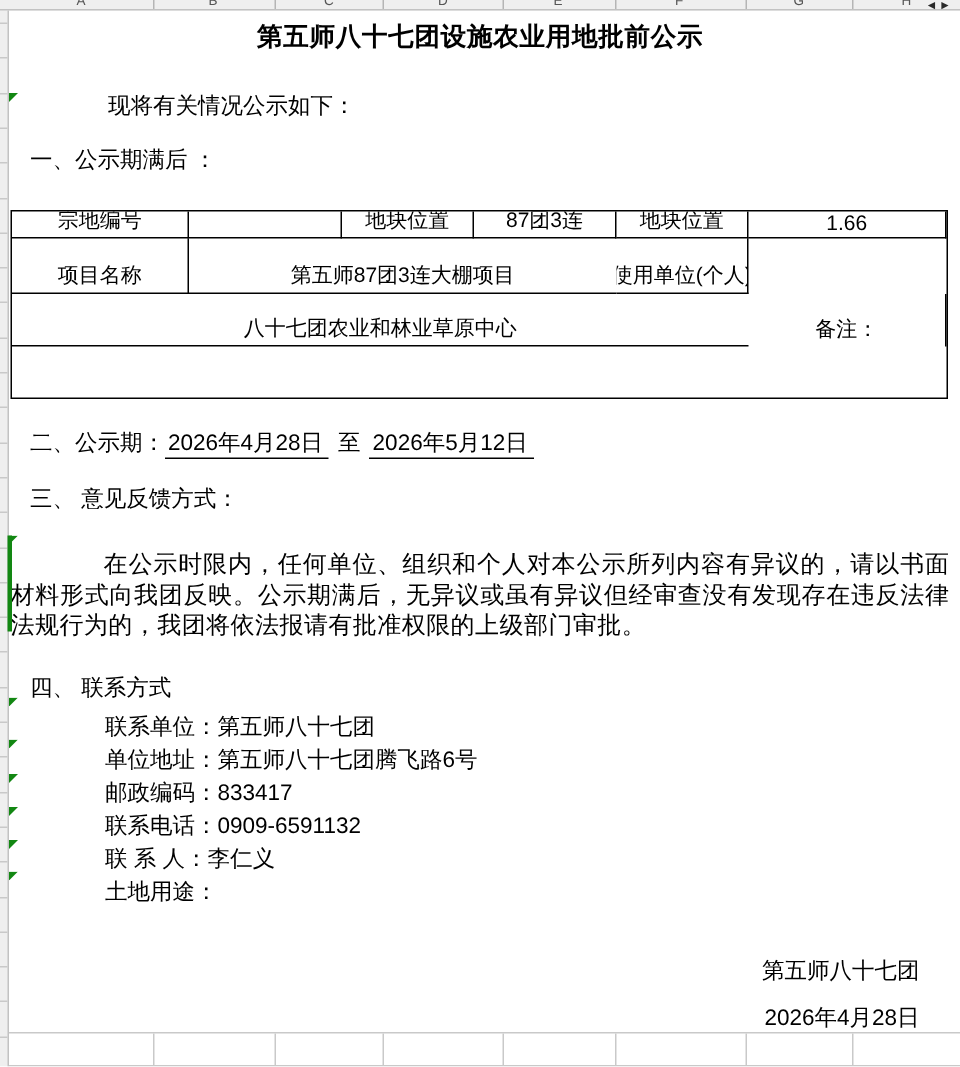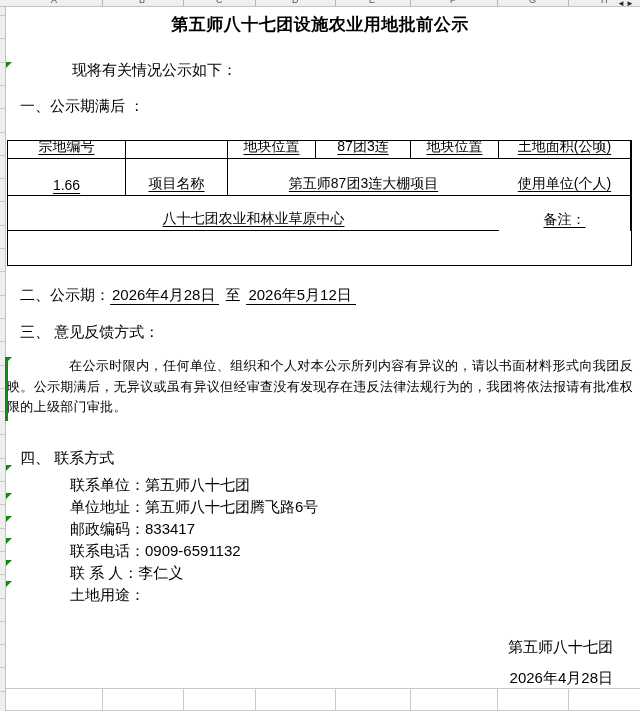--- a/index.html
+++ b/index.html
@@ -33,22 +33,22 @@
   }
   .intro{position:absolute;left:72px;top:61px;font-size:15px;}
   .sec-heading{position:absolute;font-size:15px;}
   #sec1{left:20px;top:97px;}
   #sec2{left:20px;top:286px;}
   #sec3{left:20px;top:323px;}
   #sec4{left:20px;top:449px;}
   .udate{border-bottom:1px solid #000;padding:0 4px 1px 2px;}
   .mid{margin:0 6px;}
   .para{
-    position:absolute;left:7px;top:356px;width:626px;
-    font-size:13px;line-height:20.5px;text-indent:62px;
+    position:absolute;left:7px;top:367px;width:626px;
+    font-size:16px;line-height:20.5px;text-indent:62px;
     text-align:justify;letter-spacing:0.3px;
   }
   .contacts{position:absolute;left:70px;top:474px;font-size:15px;line-height:22px;}
   .sig{position:absolute;left:0;width:640px;text-align:right;padding-right:27px;
        box-sizing:border-box;font-size:15px;}
   #sig-org{top:638px;}
   #sig-date{top:669px;}
   
   .land-table{
     position:absolute;left:7px;top:140px;
@@ -56,21 +56,21 @@
     grid-template-columns:118px 102px 88px 95px 88px 132px;
     grid-template-rows:18px 37px 35px 34px;
     border:1px solid #000;
     font-size:14px;
   }
   .land-table .cell{
     border-right:1px solid #000;border-bottom:1px solid #000;
     display:flex;align-items:flex-end;justify-content:center;
     padding-bottom:2px;overflow:hidden;white-space:nowrap;
   }
-  .land-table .cell span{text-decoration:underline;text-underline-offset:3px;}
+  .land-table .cell span{text-underline-offset:3px;}
   .land-table .no-r{border-right:none;}
   .land-table .no-b{border-bottom:none;}
   .sp3{grid-column:span 3;}
   .sp5{grid-column:span 5;}
   
   .bgrid-line{position:absolute;background:#c9c9c9;z-index:1;}
 </style>
 </head>
 <body>
 
@@ -140,23 +140,20 @@
       <span>地块位置</span>
     </div>
   <div class="cell">
       <span>87团3连</span>
     </div>
   <div class="cell">
       <span>地块位置</span>
     </div>
 
   <div class="cell">
-      <span>土地面积(公顷)</span>
-    </div>
-  <div class="cell">
       <span>1.66</span>
     </div>
   <div class="cell">
       <span>项目名称</span>
     </div>
   <div class="cell no-r sp3">
       <span>第五师87团3连大棚项目</span>
     </div>
 
   <div class="cell">

